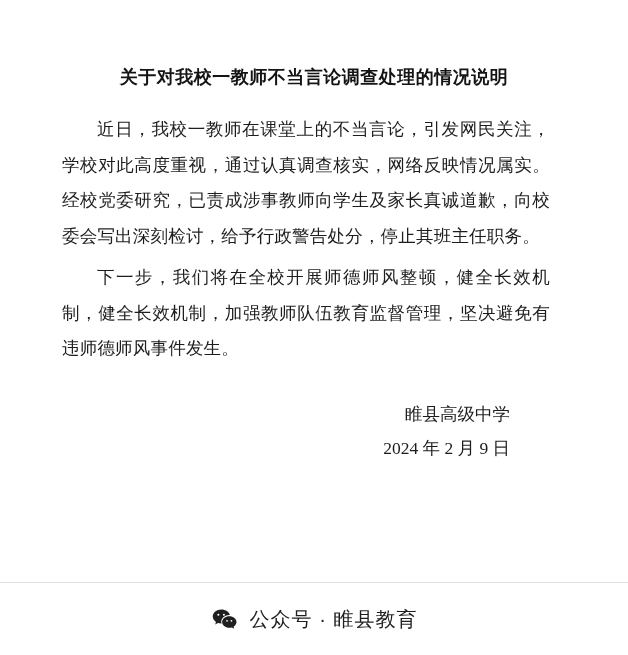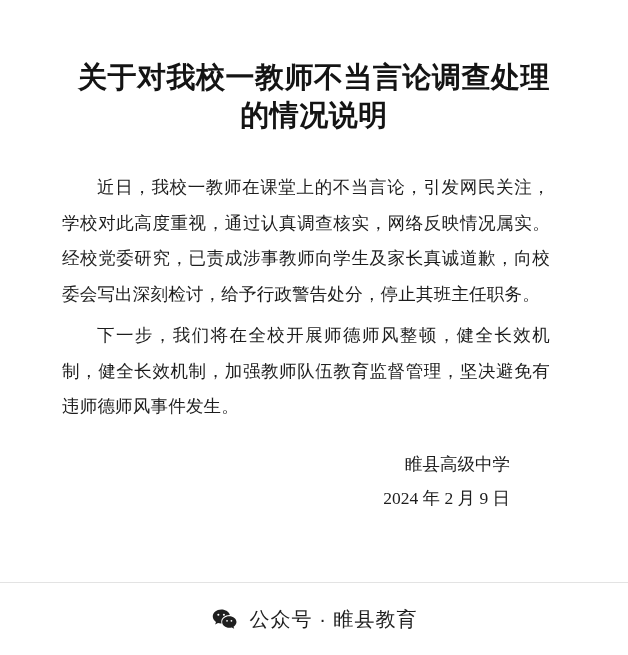--- a/index.html
+++ b/index.html
@@ -18,43 +18,43 @@
     position: relative;
     width: 628px;
     height: 655px;
     background: #ffffff;
     box-sizing: border-box;
   }
   .doc {
     padding: 58px 62px 0 62px;
   }
   .doc-title {
-    font-size: 29px;
+    font-size: 18px;
     line-height: 38px;
     text-align: center;
     font-weight: 600;
     letter-spacing: 0.5px;
     color: #141414;
-    margin: 0 0 36px 0;
+    margin: 0 0 16px 0;
     padding: 0 10px;
   }
   .doc-body {
     font-size: 17.5px;
     line-height: 35.5px;
     color: #1d1d1d;
     letter-spacing: 0.2px;
     text-align: justify;
     text-justify: inter-ideograph;
   }
   .doc-body p {
     margin: 0 16px 6px 0;
     text-indent: 2em;
   }
   .sign {
-    margin-top: 22px;
+    margin-top: 30px;
     text-align: right;
     font-size: 17.5px;
     line-height: 34px;
     color: #1d1d1d;
     padding-right: 56px;
   }
   .sign div {
     white-space: nowrap;
   }
   .divider {

